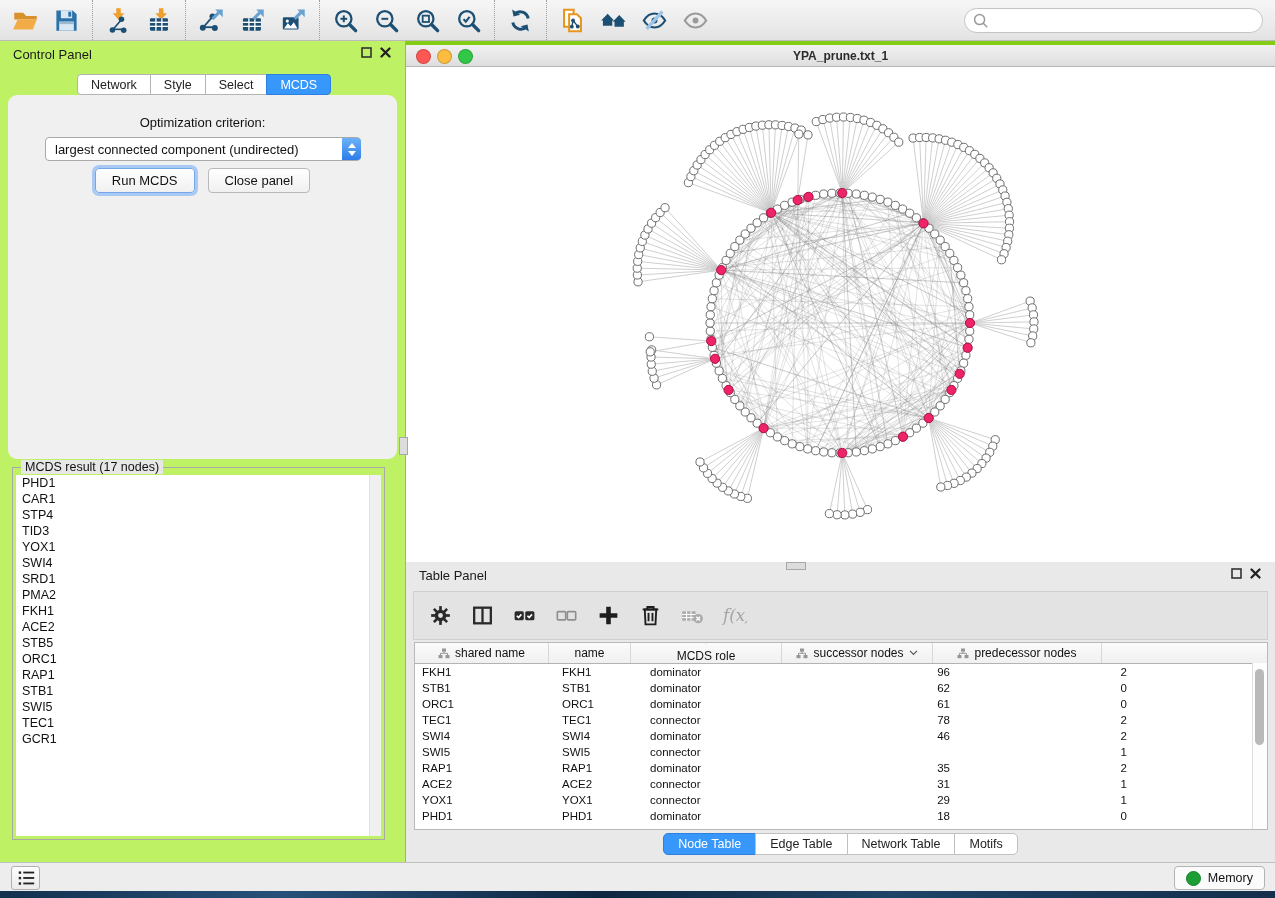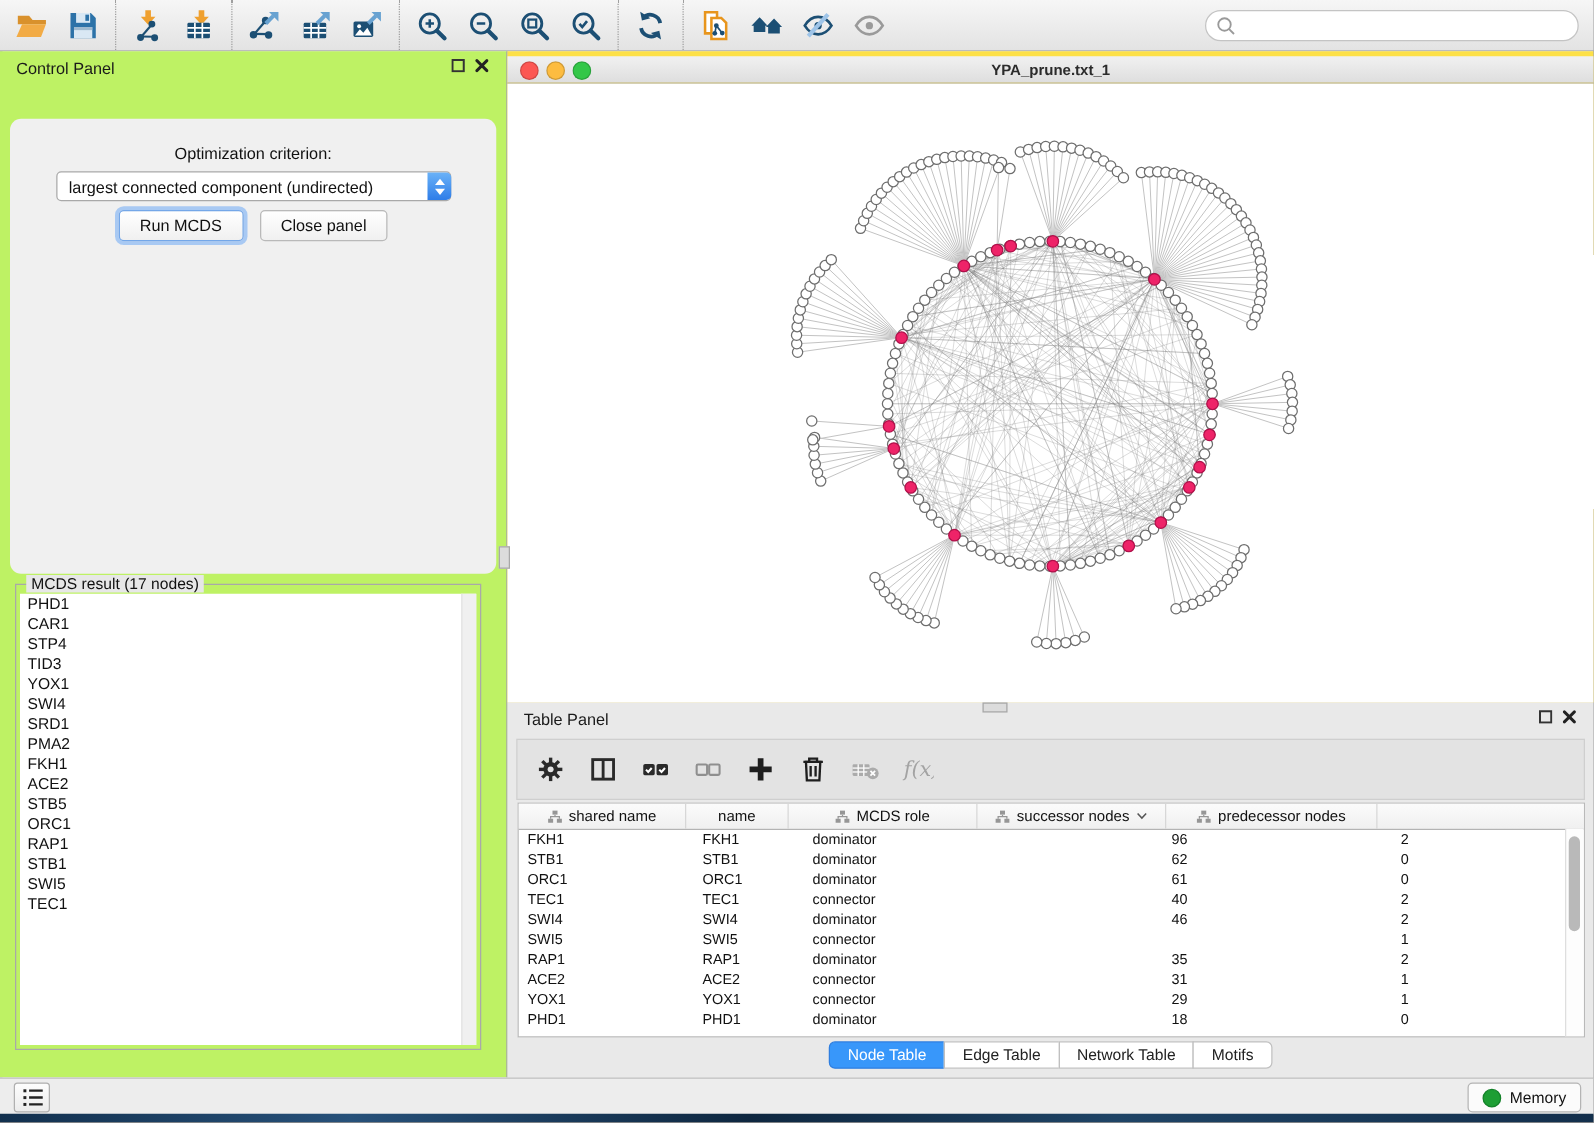--- a/index.html
+++ b/index.html
@@ -43,21 +43,21 @@
   .pbtn{height:23px;padding:0 16px;background:linear-gradient(#fff,#f0f0f0);border:1px solid #b9b9b9;
         border-radius:4px;font-size:13px;color:#111;display:flex;align-items:center;}
   .pbtn.focused{border-color:#74a7e8;box-shadow:0 0 0 3px rgba(110,170,245,.55);}
   .fieldset{position:absolute;left:12px;top:426px;width:371px;height:371px;border:1px solid #a9a9a9;}
   .fieldset-legend{position:absolute;left:8px;top:-8px;background:#e7e7e7;padding:0 4px;font-size:12.5px;}
   .mcds-list{position:absolute;left:3px;top:7px;right:3px;bottom:3px;background:#fff;overflow:hidden;}
   .mcds-item{font-size:12.5px;line-height:16px;padding-left:6px;}
   .list-scrolltrack{position:absolute;right:3px;top:7px;width:11px;bottom:3px;background:#f0f0f0;border-left:1px solid #e2e2e2;}
 
   
-  .network-area{position:absolute;left:406px;top:41px;width:869px;height:521px;background:#fde047;}
+  .network-area{position:absolute;left:406px;top:41px;width:869px;height:521px;background:#84cc16;}
   .net-titlebar{position:absolute;left:0;top:4px;width:100%;height:21px;
                 background:linear-gradient(#f1f1f1,#dedede);border-bottom:1px solid #b5b5b5;}
   .traffic{position:absolute;top:4px;width:13px;height:13px;border-radius:50%;}
   .net-title{position:absolute;left:0;top:0;width:100%;height:21px;display:flex;align-items:center;
              justify-content:center;font-size:12px;font-weight:bold;color:#2b2b2b;}
   .net-canvas{position:absolute;left:0;top:26px;width:869px;height:495px;background:#fff;}
   .vgrip{position:absolute;left:399px;top:437px;width:7px;height:16px;background:#dcdcdc;border:1px solid #a8a8a8;}
   .hgrip{position:absolute;left:786px;top:562px;width:18px;height:6px;background:#dcdcdc;border:1px solid #a8a8a8;z-index:5;}
 
   
@@ -274,20 +274,26 @@
       <span class="panel-title">Control Panel</span>
       <span class="panel-winbtns">
         <svg width="11" height="11" viewBox="0 0 11 11">
           <rect x="1" y="1" width="9" height="9" fill="none" stroke="#333" stroke-width="1.6"></rect>
           </svg>
         <svg width="11" height="11" viewBox="0 0 11 11">
           <path d="M1.5 1.5l8 8M9.5 1.5l-8 8" stroke="#222" stroke-width="2.3" stroke-linecap="round"></path>
           </svg>
       </span>
     </div>
+    <div class="cp-tabs" id="cp-tabs">
+        <div class="cp-tab">Network</div>
+        <div class="cp-tab">Style</div>
+        <div class="cp-tab">Select</div>
+        <div class="cp-tab active">MCDS</div>
+      </div>
 
     <div class="cp-box">
       <div class="opt-label">Optimization criterion:</div>
       <div class="dropdown">
         <span class="dropdown-text">largest connected component (undirected)</span>
         <span class="stepper">
             <span class="tri-up"></span>
             <span class="tri-down"></span>
           </span>
       </div>
@@ -309,20 +315,21 @@
           <div class="mcds-item">SRD1</div>
           <div class="mcds-item">PMA2</div>
           <div class="mcds-item">FKH1</div>
           <div class="mcds-item">ACE2</div>
           <div class="mcds-item">STB5</div>
           <div class="mcds-item">ORC1</div>
           <div class="mcds-item">RAP1</div>
           <div class="mcds-item">STB1</div>
           <div class="mcds-item">SWI5</div>
           <div class="mcds-item">TEC1</div>
+          <div class="mcds-item">GCR1</div>
         </div>
       <div class="list-scrolltrack"></div>
     </div>
   </div>
 
   <div class="network-area">
     <div class="net-titlebar">
       <div class="traffic" id="tl-close" style="left: 10px; background: rgb(252, 87, 83); border: 1px solid rgba(0, 0, 0, 0.18);"></div>
       <div class="traffic" id="tl-min" style="left: 31px; background: rgb(253, 188, 64); border: 1px solid rgba(0, 0, 0, 0.18);"></div>
       <div class="traffic" id="tl-zoom" style="left: 52px; background: rgb(51, 199, 72); border: 1px solid rgba(0, 0, 0, 0.18);"></div>
@@ -1100,21 +1107,21 @@
                 <rect x="0.5" y="7" width="4" height="3.2"></rect>
                 <rect x="7.5" y="7" width="4" height="3.2"></rect>
               </g>
               <path d="M6 3.7v1.6M2.5 7V5.3h7V7" stroke="#969696" fill="none"></path>
             </svg>
             <span>shared name</span>
           </div>
           <div class="th" style="width: 81px;">
             <span>name</span>
           </div>
-          <div class="th" style="width: 150px;">
+          <div class="th" style="width: 150px; flex-direction: column;">
             <svg width="12" height="11" viewBox="0 0 12 11">
               <g fill="#969696">
                 <rect x="4" y="0.5" width="4" height="3.2"></rect>
                 <rect x="0.5" y="7" width="4" height="3.2"></rect>
                 <rect x="7.5" y="7" width="4" height="3.2"></rect>
               </g>
               <path d="M6 3.7v1.6M2.5 7V5.3h7V7" stroke="#969696" fill="none"></path>
             </svg>
             <span>MCDS role</span>
           </div>
@@ -1164,21 +1171,21 @@
             <div class="td left" style="width: 133px;">ORC1</div>
             <div class="td left" style="width: 81px;">ORC1</div>
             <div class="td left" style="width: 150px;">dominator</div>
             <div class="td right" style="width: 150px;">61</div>
             <div class="td right" style="width: 168px;">0</div>
           </div>
           <div class="tbl-row">
             <div class="td left" style="width: 133px;">TEC1</div>
             <div class="td left" style="width: 81px;">TEC1</div>
             <div class="td left" style="width: 150px;">connector</div>
-            <div class="td right" style="width: 150px;">40</div>
+            <div class="td right" style="width: 150px;">78</div>
             <div class="td right" style="width: 168px;">2</div>
           </div>
           <div class="tbl-row">
             <div class="td left" style="width: 133px;">SWI4</div>
             <div class="td left" style="width: 81px;">SWI4</div>
             <div class="td left" style="width: 150px;">dominator</div>
             <div class="td right" style="width: 150px;">46</div>
             <div class="td right" style="width: 168px;">2</div>
           </div>
           <div class="tbl-row">

